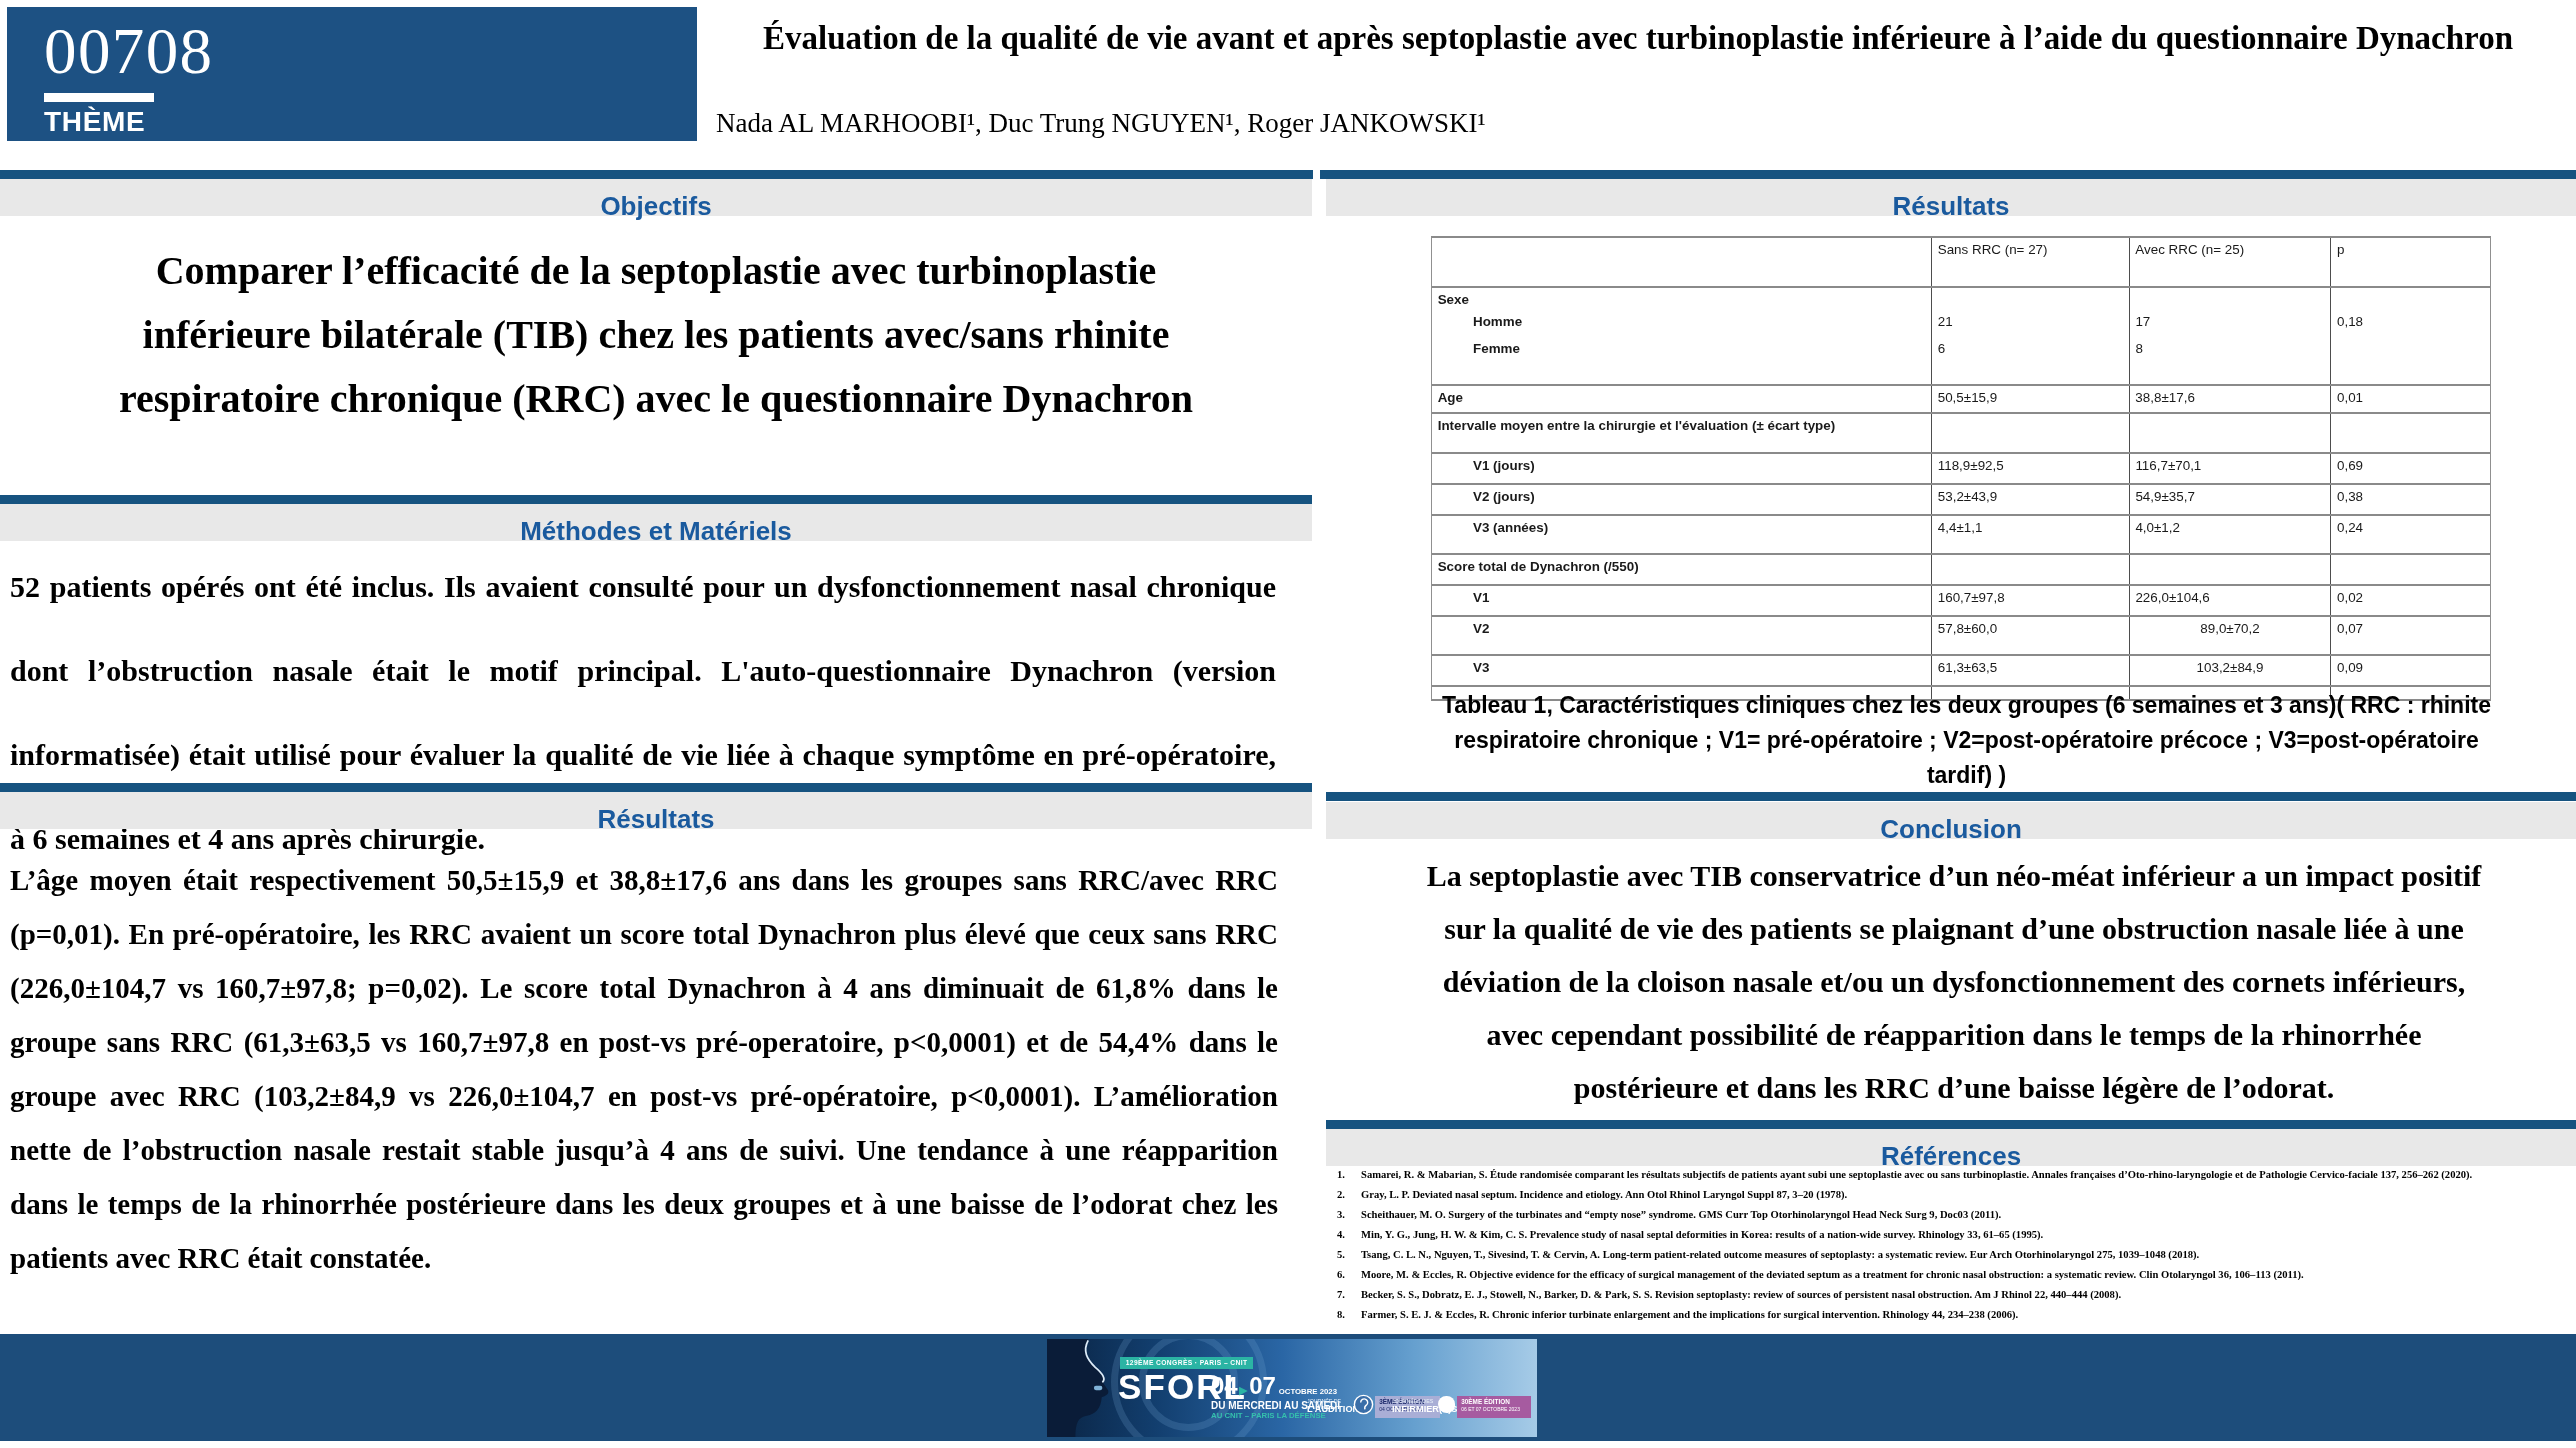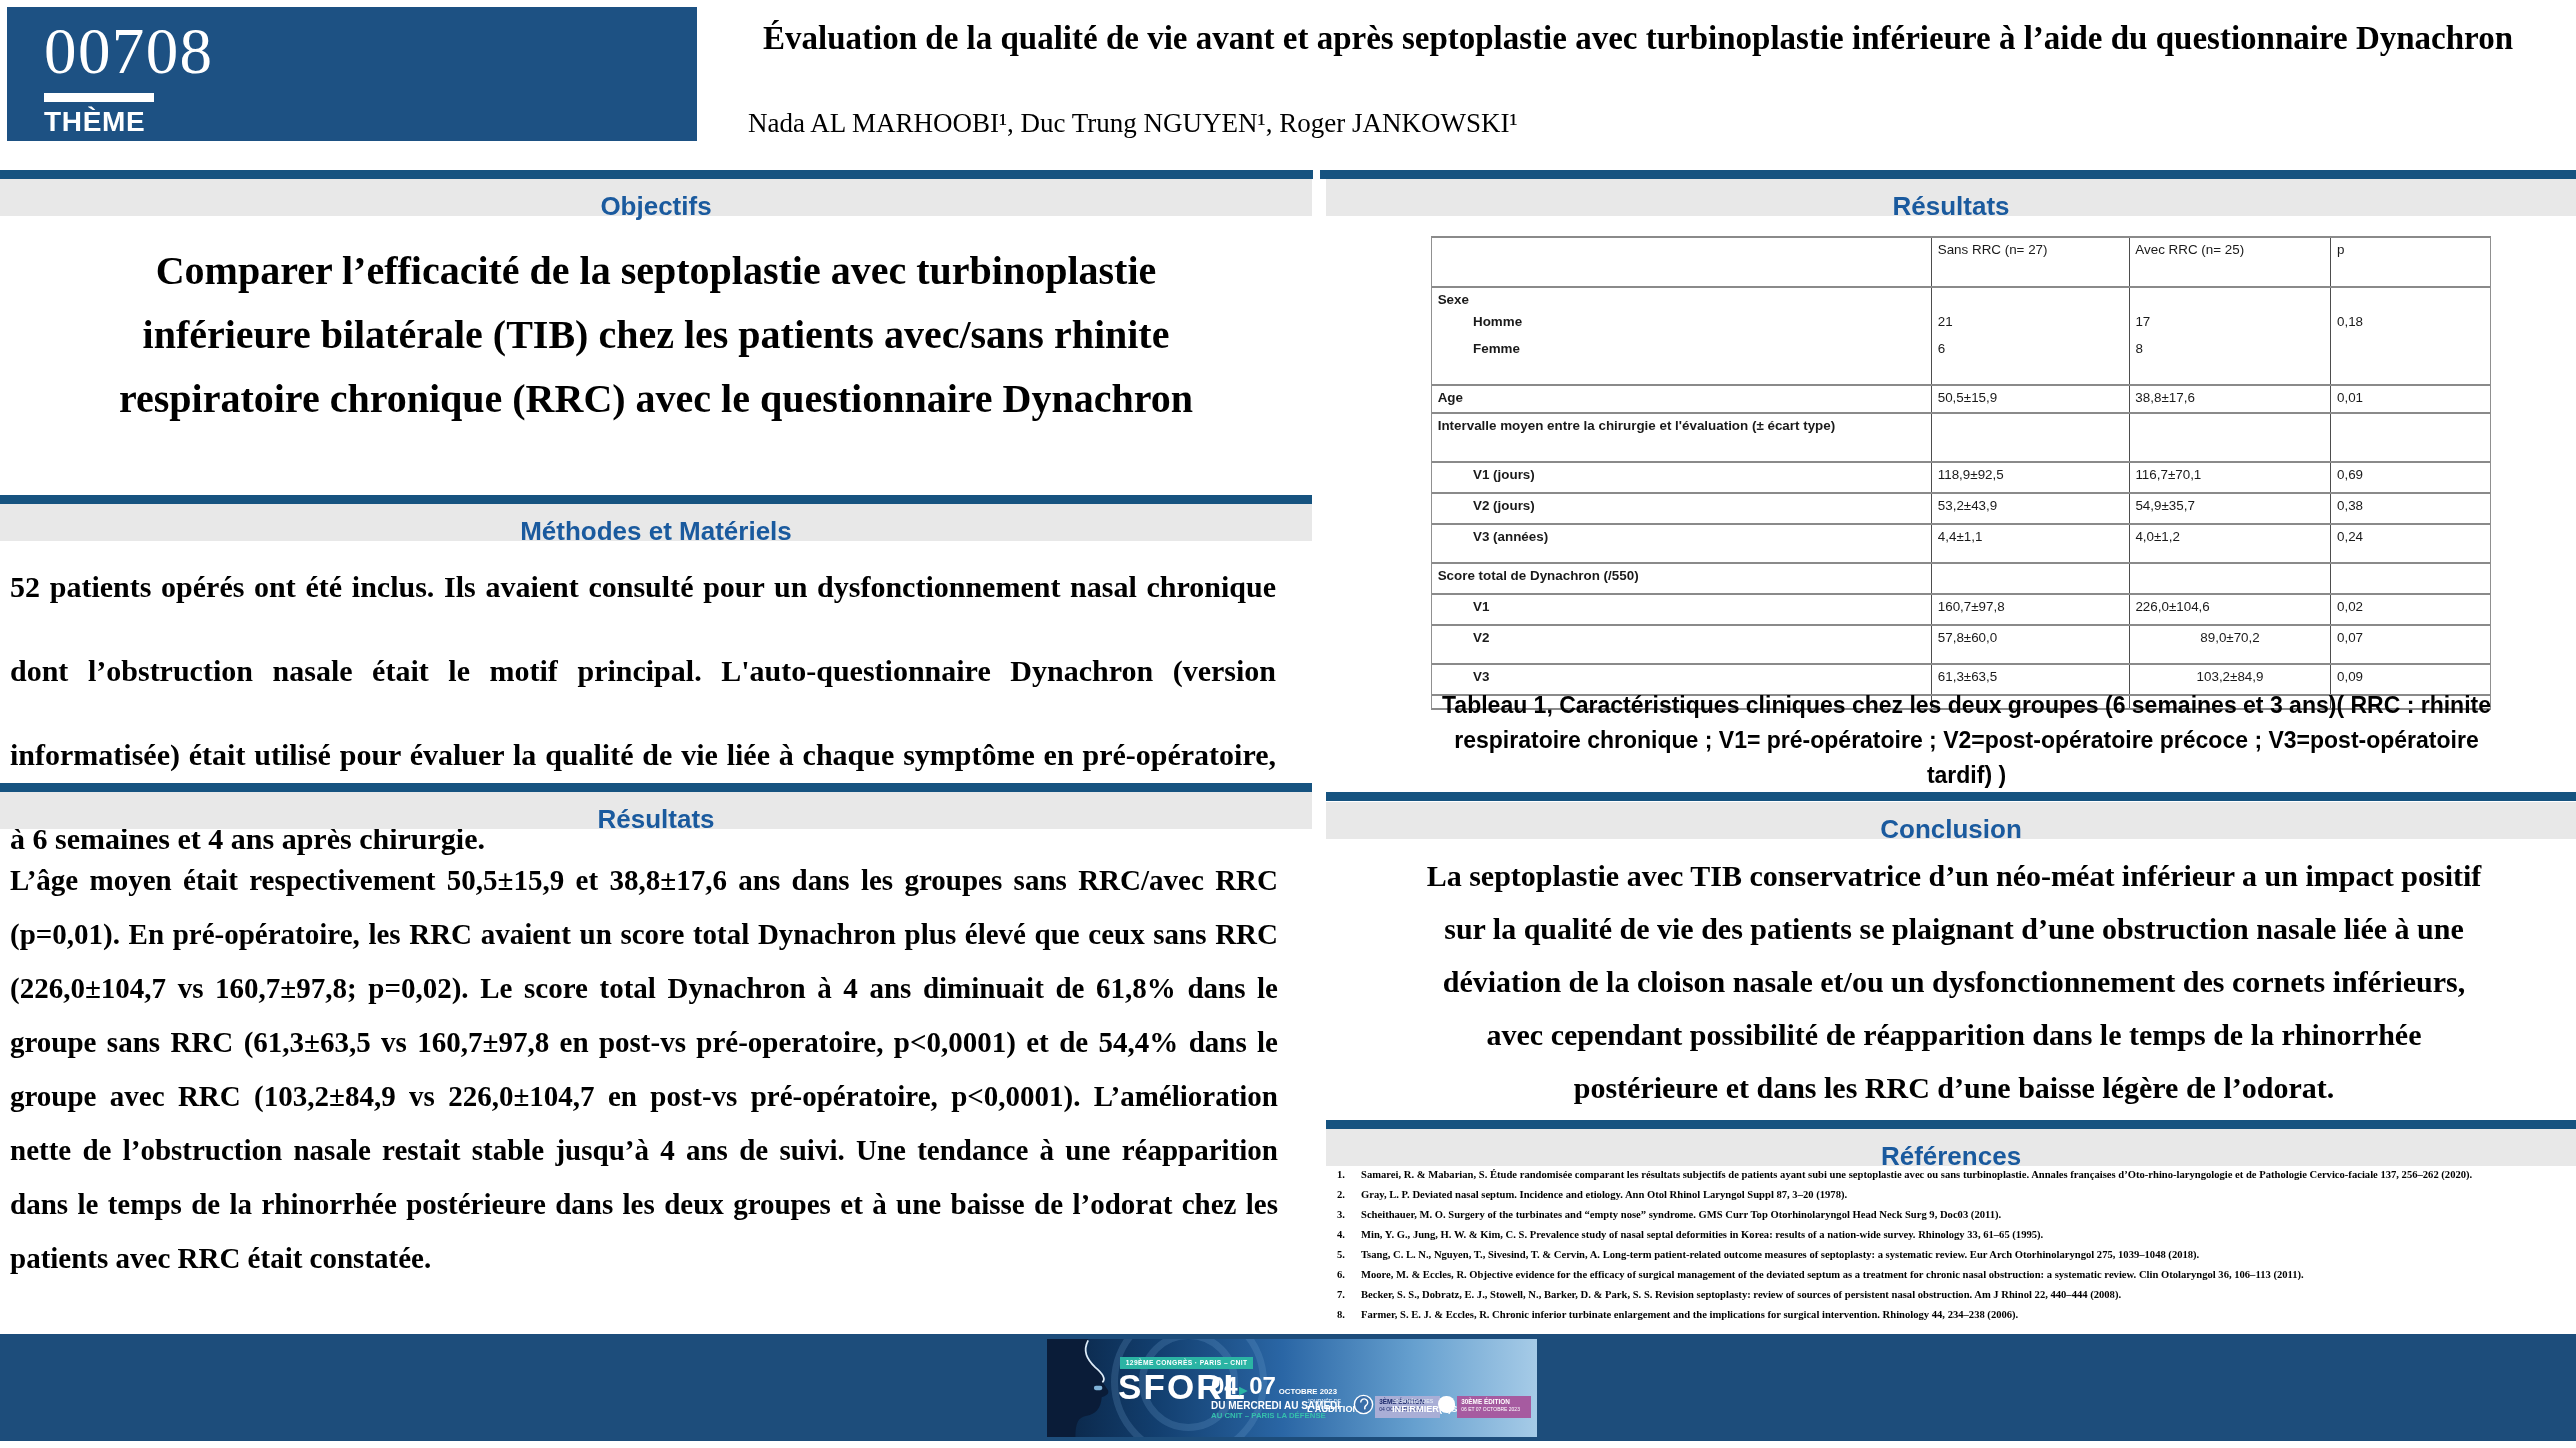--- a/index.html
+++ b/index.html
@@ -10,21 +10,21 @@
 
   
   .idbox{position:absolute;left:7px;top:7px;width:690px;height:134px;background:#1d5183;}
   .pid{position:absolute;left:37px;top:7px;color:#ffffff;font-family:"Liberation Serif","DejaVu Serif",serif;
        font-size:65px;font-weight:400;letter-spacing:1.4px;}
   .pid-bar{position:absolute;left:37px;top:86px;width:110px;height:8.5px;background:#ffffff;}
   .ptheme{position:absolute;left:37px;top:99px;color:#ffffff;font-size:28px;font-weight:bold;letter-spacing:0.7px;}
   .ptitle{position:absolute;left:711px;top:20px;width:1854px;text-align:center;color:#000;
           font-family:"Liberation Serif","DejaVu Serif",serif;font-size:33px;font-weight:bold;white-space:nowrap;}
   .pauthors{position:absolute;left:716px;top:108px;color:#000;
-          font-family:"Liberation Serif","DejaVu Serif",serif;font-size:27px;margin-left:32px;}
+          font-family:"Liberation Serif","DejaVu Serif",serif;font-size:27px;}
 
   
   .bar{position:absolute;height:9.2px;background:#165380;}
   .gband{position:absolute;height:37px;background:#e8e8e8;}
   .gtitle{position:absolute;bottom:-5.7px;width:100%;text-align:center;color:#1a5a9e;
           font-size:26px;font-weight:bold;}
   .vgap{position:absolute;left:1313px;top:170px;width:7px;height:47px;background:#ffffff;}
 
   
   .serifblock{font-family:"Liberation Serif","DejaVu Serif",serif;font-weight:bold;color:#000;}
@@ -157,21 +157,21 @@
       <div class="tc c1"></div>
       <div class="tc c2"></div>
       <div class="tc c3"></div>
     </div>
     <div class="trow bt" style="height:28px">
       <div class="tc c0">Age</div>
       <div class="tc c1">50,5±15,9</div>
       <div class="tc c2">38,8±17,6</div>
       <div class="tc c3">0,01</div>
     </div>
-    <div class="trow bt" style="height:49px">
+    <div class="trow bt" style="height:40px">
       <div class="tc c0">Intervalle  moyen entre la chirurgie  et l'évaluation (± écart type)</div>
       <div class="tc c1"></div>
       <div class="tc c2"></div>
       <div class="tc c3"></div>
     </div>
     <div class="trow bt" style="height:31px">
       <div class="tc c0 ind">V1 (jours)</div>
       <div class="tc c1">118,9±92,5</div>
       <div class="tc c2">116,7±70,1</div>
       <div class="tc c3">0,69</div>

